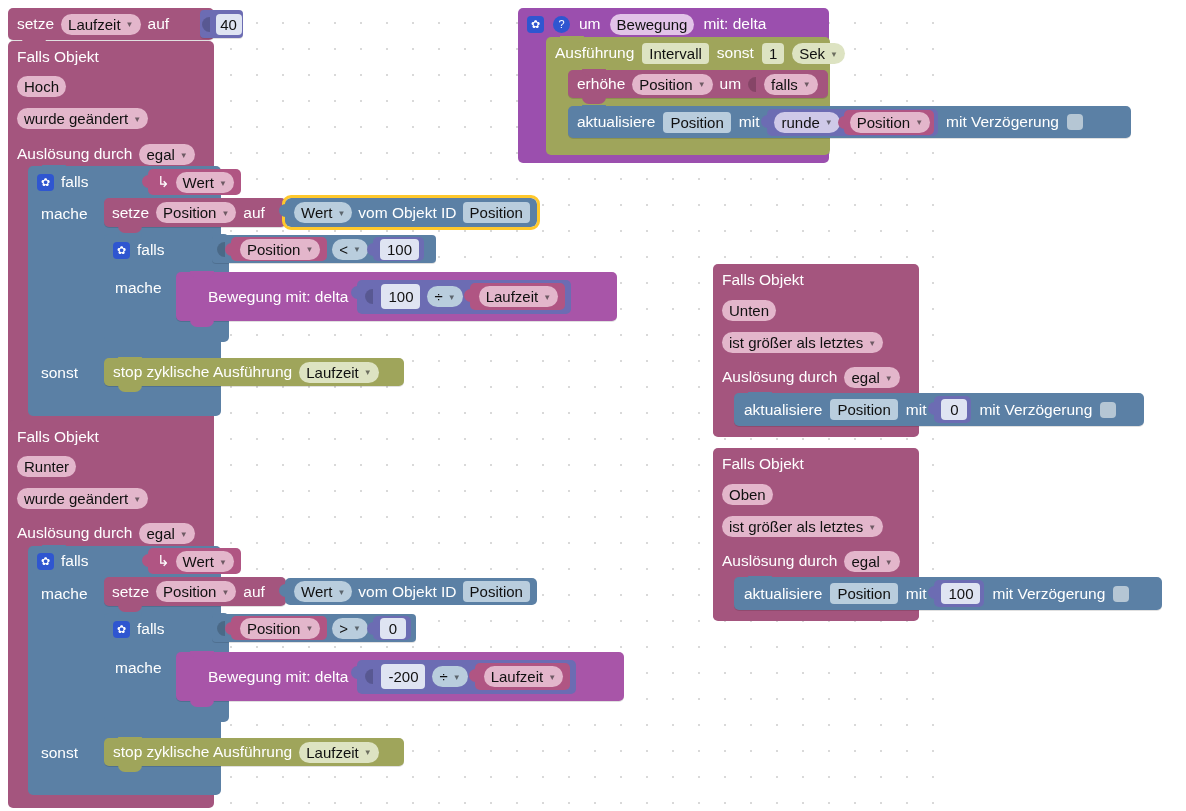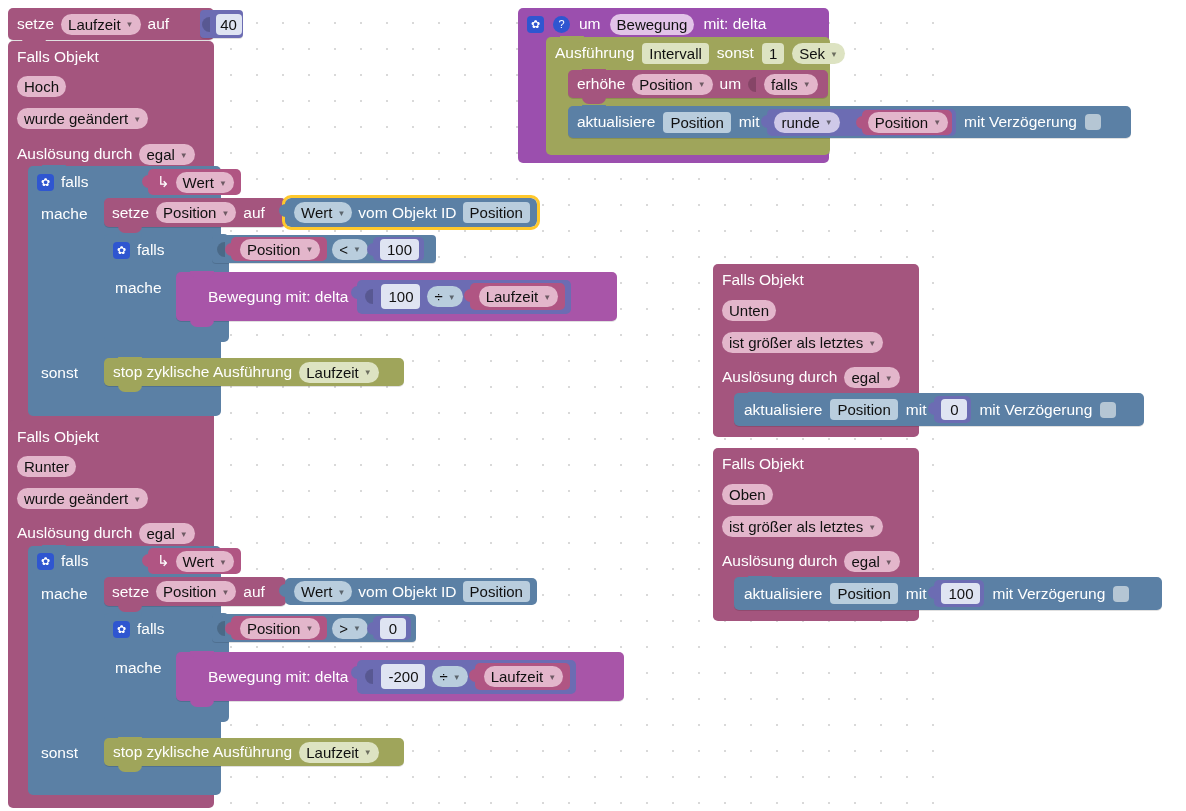--- a/index.html
+++ b/index.html
@@ -439,21 +439,21 @@
           <span class="caret">▼</span>
         </span>
     </div>
   </div>
 
   <div class="blk c-obj notch" style="left:568px; top:106px; width:563px; height:32px; background-color:#5b80a5;">
     <div class="row" style="height:32px; padding:0 9px; gap:8px;">
       <span class="label">aktualisiere</span>
       <span class="fld lblue sq">Position</span>
       <span class="label">mit</span>
-      <span class="val c-math plug" style="height:27px; background-color:#6c6cb3; padding:0 4px 0 7px; gap:22px;">
+      <span class="val c-math plug" style="height:27px; background-color:#6c6cb3; padding:0 4px 0 7px; gap:4px;">
         <span class="fld lilac">
             <span>runde</span>
             <span class="caret">▼</span>
           </span>
         <span class="val c-event2 plug" style="height:25px; background-color:#b05583; padding:0 4px 0 6px;">
           <span class="fld pink">
               <span>Position</span>
               <span class="caret">▼</span>
             </span>
         </span>

